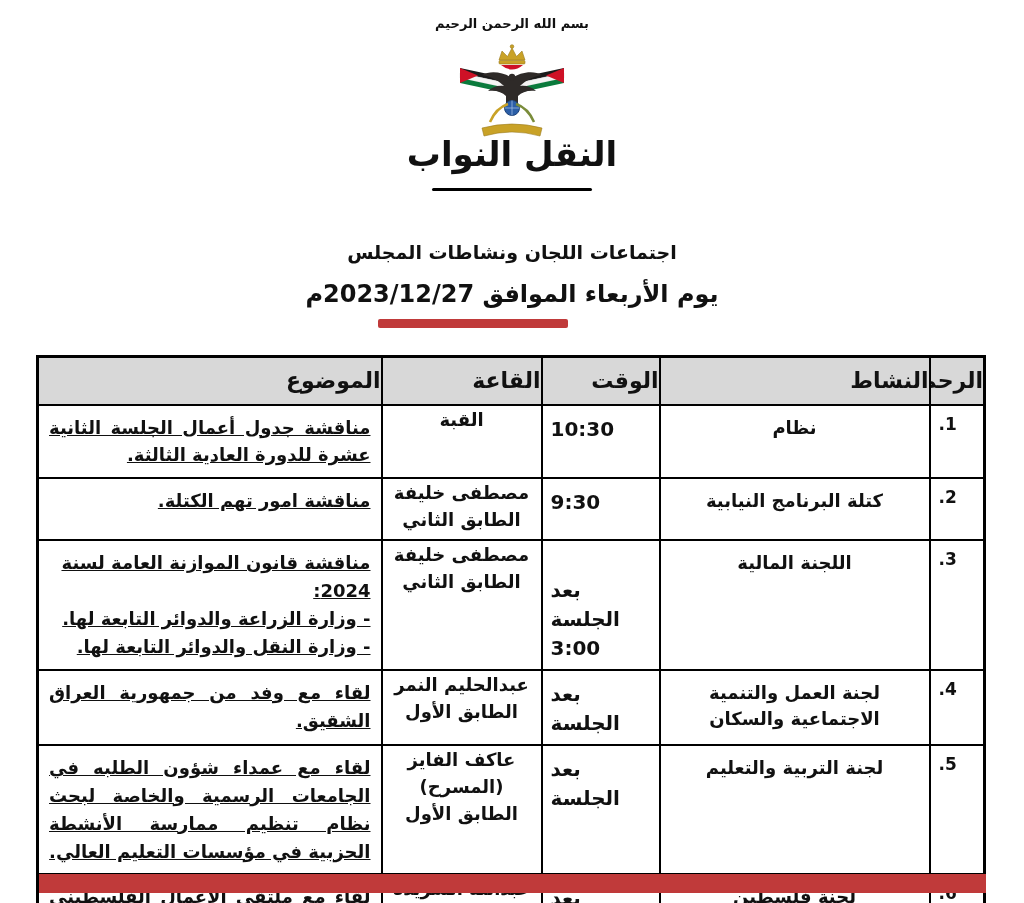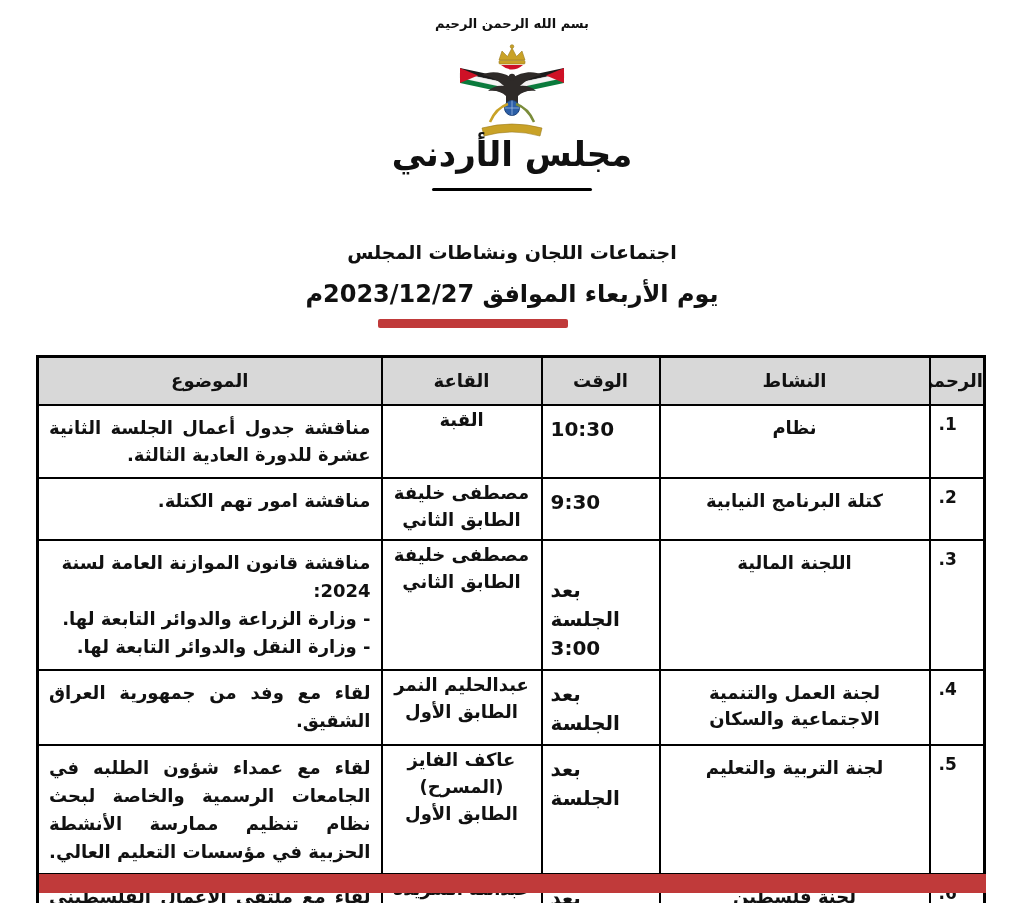--- a/index.html
+++ b/index.html
@@ -54,36 +54,36 @@
     border-collapse:collapse;
     border:3px solid #000;
   }
   .schedule th,.schedule td{
     border:2.5px solid #000;
     font-weight:bold;
     overflow:hidden;
   }
   .schedule th{
     background:var(--header-gray);
-    font-size:18px;height:48px;
-    text-align:center;vertical-align:middle;
+    font-size:22px;height:48px;
+    text-align:right;vertical-align:middle;
   }
   .schedule td{
     vertical-align:top;
     font-size:18px;
     padding:6px 8px;
     white-space:pre-line;
     line-height:1.45;
   }
   td.num{text-align:left;font-size:17px;padding:6px 6px 0 8px;}
   td.act{text-align:center;padding-top:9px;}
   td.time{text-align:left;font-size:20px;padding-top:9px;}
   td.time.vbottom{vertical-align:bottom;padding-bottom:6px;}
   td.hall{text-align:center;padding-top:0;line-height:1.5;}
-  td.subj{text-align:justify;line-height:1.55;padding:8px 10px;}
+  td.subj{text-align:justify;line-height:1.55;padding:8px 10px;text-decoration:underline;}
   tr.r1{height:62px;} tr.r2{height:62px;} tr.r3{height:108px;}
   tr.r4{height:58px;} tr.r5{height:107px;} tr.r6{height:63px;}
   .footer-bar{
     position:absolute;top:874px;right:38px;
     width:947px;height:19px;background:var(--accent-red);
   }
 </style>
 </head>
 <body>
 
@@ -122,21 +122,21 @@
     <circle cx="60" cy="64" r="7.5" fill="#2B5EA7" stroke="#1D4379" stroke-width="1"></circle>
     <path d="M52.5 64 H67.5 M60 56.5 V71.5" stroke="#9DB9E0" stroke-width="0.8" fill="none"></path>
 
     <path d="M38 78 Q44 64 56 60" stroke="#C9A227" stroke-width="2.5" fill="none"></path>
     <path d="M82 78 Q76 64 64 60" stroke="#7A8C3A" stroke-width="2.5" fill="none"></path>
 
     <path d="M30 84 Q60 76 90 84 L88 92 Q60 84 32 92 Z" fill="#C9A227" stroke="#9A7B1C" stroke-width="0.6"></path>
   </svg>
 </div>
 
-<div class="org-name">مجلس الأردني</div>
+<div class="org-name">النقل النواب</div>
 <div class="org-underline"></div>
 
 <div class="doc-title">اجتماعات اللجان ونشاطات المجلس</div>
 <div class="doc-date">يوم الأربعاء الموافق 2023/12/27م</div>
 <div class="date-underline"></div>
 
 <table class="schedule">
   <colgroup>
     <col style="width:55px">
       <col style="width:270px">

